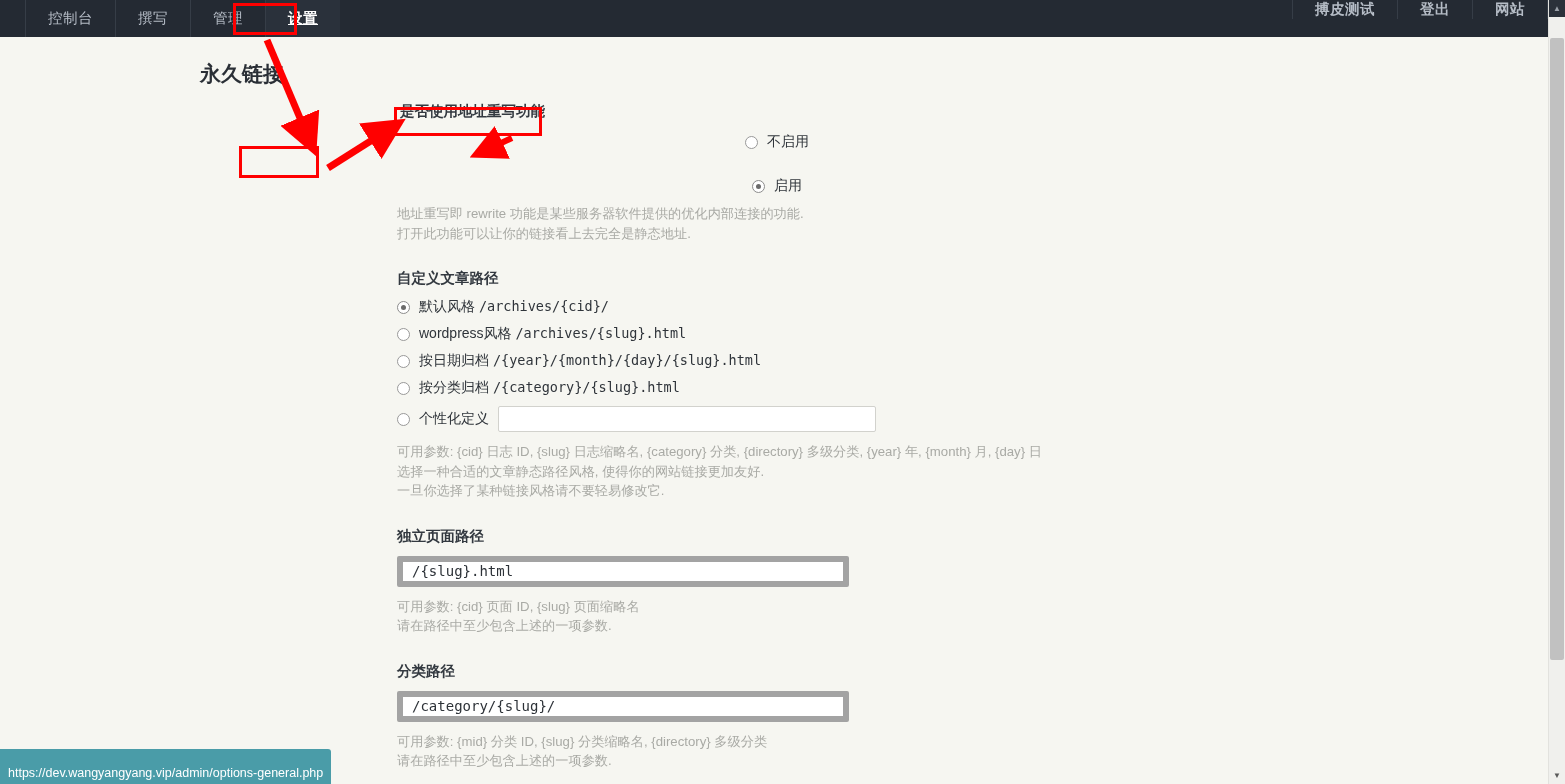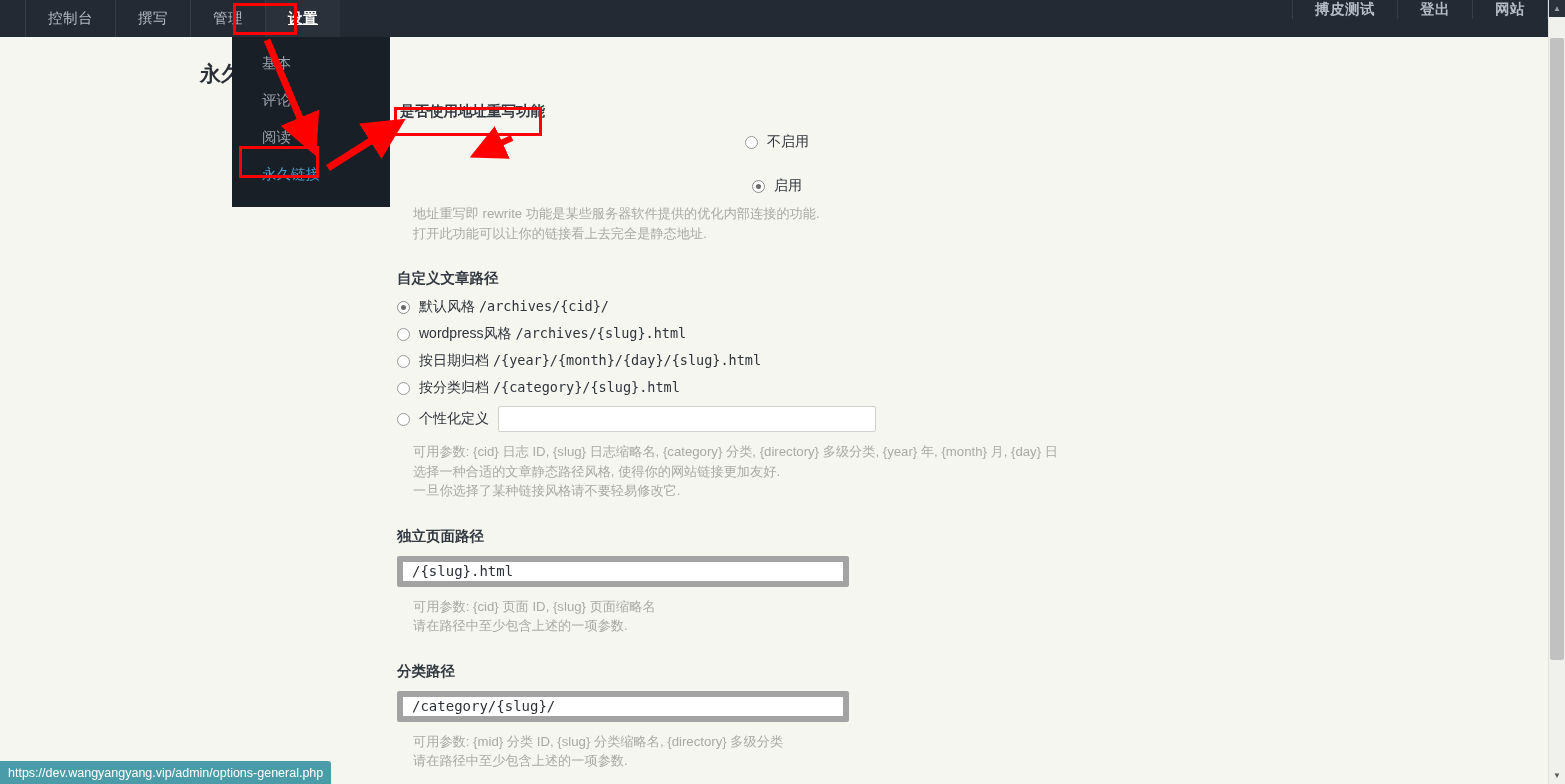--- a/index.html
+++ b/index.html
@@ -99,21 +99,21 @@
     width: 5px; height: 5px; border-radius: 50%;
     background: #6b6b6b;
   }
   .radio-label { font-size: 14px; color: #2f343a; white-space: nowrap; }
   .radio-label .mono { font-family: "DejaVu Sans Mono", "Liberation Mono", monospace; font-size: 13.5px; }
 
   .help {
     color: #a9aaa5;
     font-size: 13.2px;
     line-height: 19.5px;
-    margin: 10px 0 0 16px;
+    margin: 10px 0 0 0;
   }
 
   .txt-input {
     display: block;
     width: 452px; height: 31px;
     border: 6px solid #a3a3a3;
     background: #fff;
     border-radius: 2px;
     padding: 4px 9px;
     font-family: "DejaVu Sans Mono", "Liberation Mono", monospace;
@@ -182,21 +182,21 @@
   }
   .sb-top-dark { position: absolute; left:0; top:0; width: 17px; height: 17px; background: #2b313a; }
 
   
   .statusbar {
     position: absolute;
     left: 0; bottom: 0;
     background: #4a9ca8;
     color: #ffffff;
     font-size: 12.5px;
-    padding: 5px 8px 4px 8px;
+    padding: 17px 8px 4px 8px;
     border-top-right-radius: 3px;
     z-index: 60;
     white-space: nowrap;
   }
 </style>
 </head>
 <body>
 
 <div id="root">
 
@@ -209,26 +209,20 @@
     </div>
     <div class="nav-right">
       <div class="nav-item">搏皮测试</div>
       <div class="nav-item">登出</div>
       <div class="nav-item">网站</div>
     </div>
   </div>
 
   <div class="page-title">永久链接</div>
 
-  <div class="dropdown">
-    <div class="dd-item">基本</div>
-    <div class="dd-item">评论</div>
-    <div class="dd-item">阅读</div>
-    <div class="dd-item current">永久链接</div>
-  </div>
 
   <div class="content">
 
     
     <div class="section-title boxed">是否使用地址重写功能</div>
 
     <div class="radio-row">
       <div class="radio-line" style="margin-bottom:0">
         <span class="radio"></span>
         <span class="radio-label">不启用</span>

